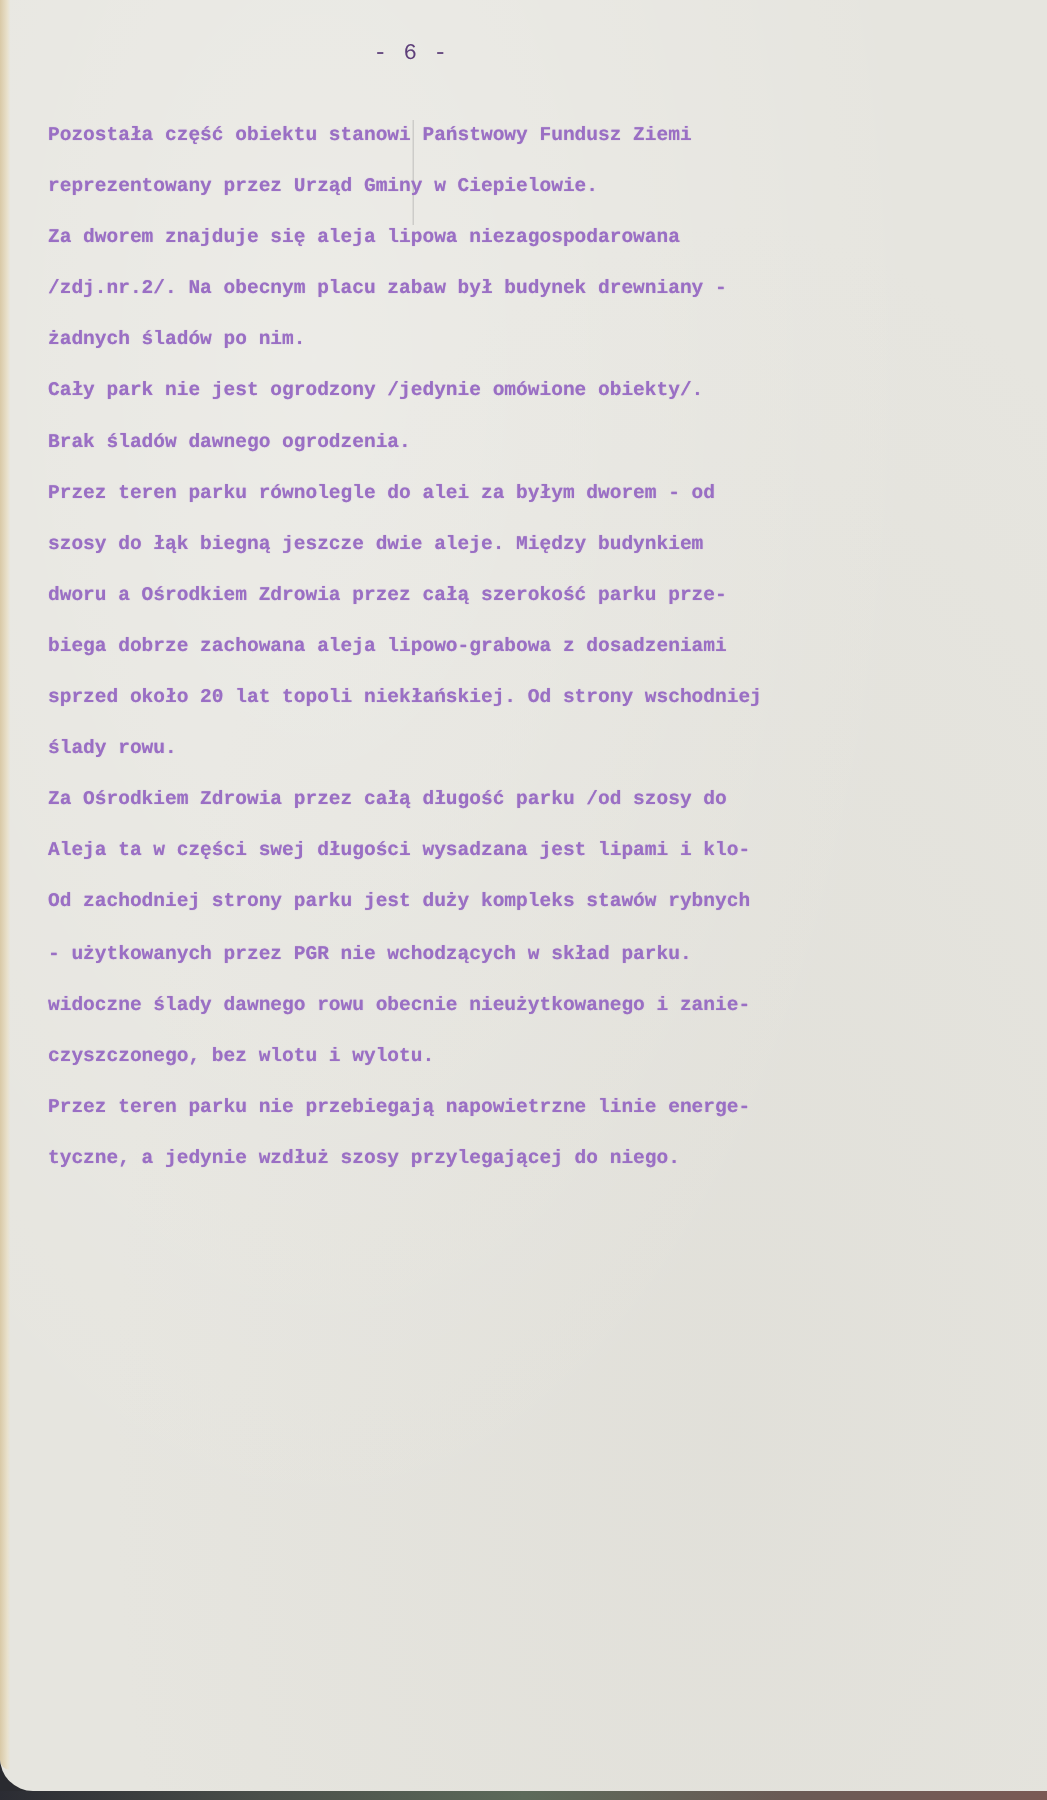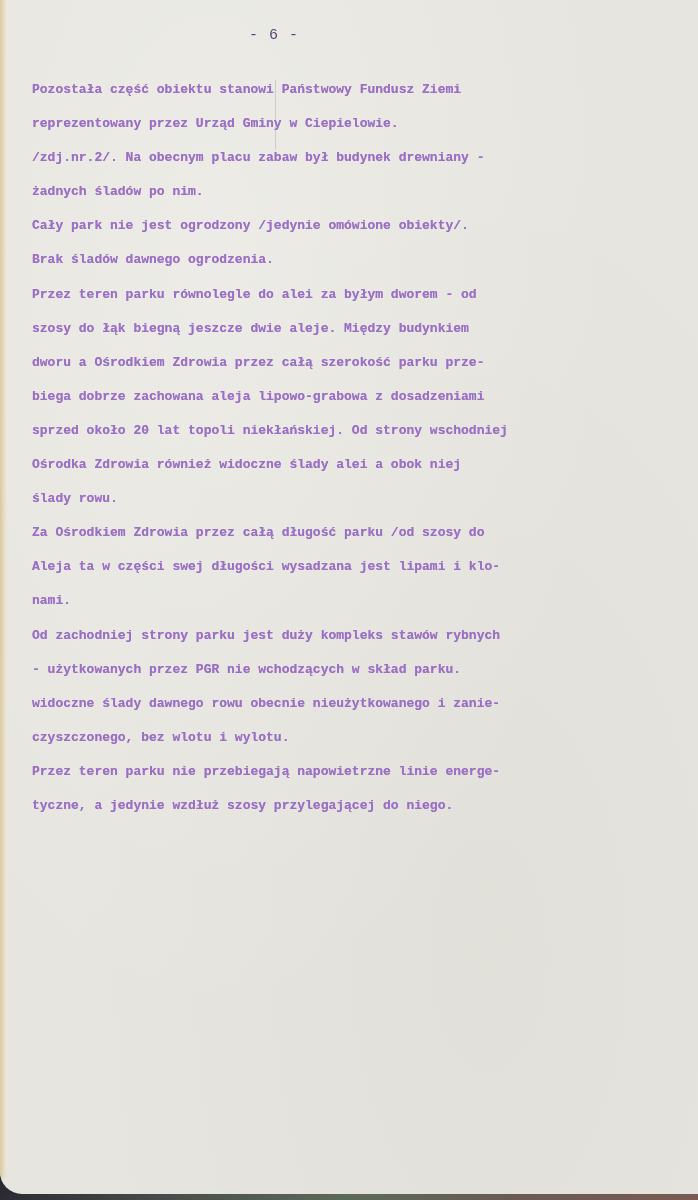--- a/index.html
+++ b/index.html
@@ -81,34 +81,33 @@
 
 <div class="page">
   <div class="page-edge"></div>
   <div class="fold-mark"></div>
 
   <div class="page-number">- 6 -</div>
 
   <div class="body-text">
     <div class="line">Pozostała część obiektu stanowi Państwowy Fundusz Ziemi</div>
     <div class="line">reprezentowany przez Urząd Gminy w Ciepielowie.</div>
+    <div class="line">Za dworem znajduje się aleja lipowa niezagospodarowana</div>
     <div class="line">/zdj.nr.2/. Na obecnym placu zabaw był budynek drewniany -</div>
     <div class="line">żadnych śladów po nim.</div>
     <div class="line">Cały park nie jest ogrodzony /jedynie omówione obiekty/.</div>
     <div class="line">Brak śladów dawnego ogrodzenia.</div>
     <div class="line">Przez teren parku równolegle do alei za byłym dworem - od</div>
     <div class="line">szosy do łąk biegną jeszcze dwie aleje. Między budynkiem</div>
     <div class="line">dworu a Ośrodkiem Zdrowia przez całą szerokość parku prze-</div>
     <div class="line">biega dobrze zachowana aleja lipowo-grabowa z dosadzeniami</div>
     <div class="line">sprzed około 20 lat topoli niekłańskiej. Od strony wschodniej</div>
-    <div class="line">Ośrodka Zdrowia również widoczne ślady alei a obok niej</div>
     <div class="line">ślady rowu.</div>
     <div class="line">Za Ośrodkiem Zdrowia przez całą długość parku /od szosy do</div>
     <div class="line">Aleja ta w części swej długości wysadzana jest lipami i klo-</div>
-    <div class="line">nami.</div>
     <div class="line">Od zachodniej strony parku jest duży kompleks stawów rybnych</div>
     <div class="line">- użytkowanych przez PGR nie wchodzących w skład parku.</div>
     <div class="line">widoczne ślady dawnego rowu obecnie nieużytkowanego i zanie-</div>
     <div class="line">czyszczonego, bez wlotu i wylotu.</div>
     <div class="line">Przez teren parku nie przebiegają napowietrzne linie energe-</div>
     <div class="line">tyczne, a jedynie wzdłuż szosy przylegającej do niego.</div>
   </div>
 </div>
 
 <div class="bottom-strip"></div>

